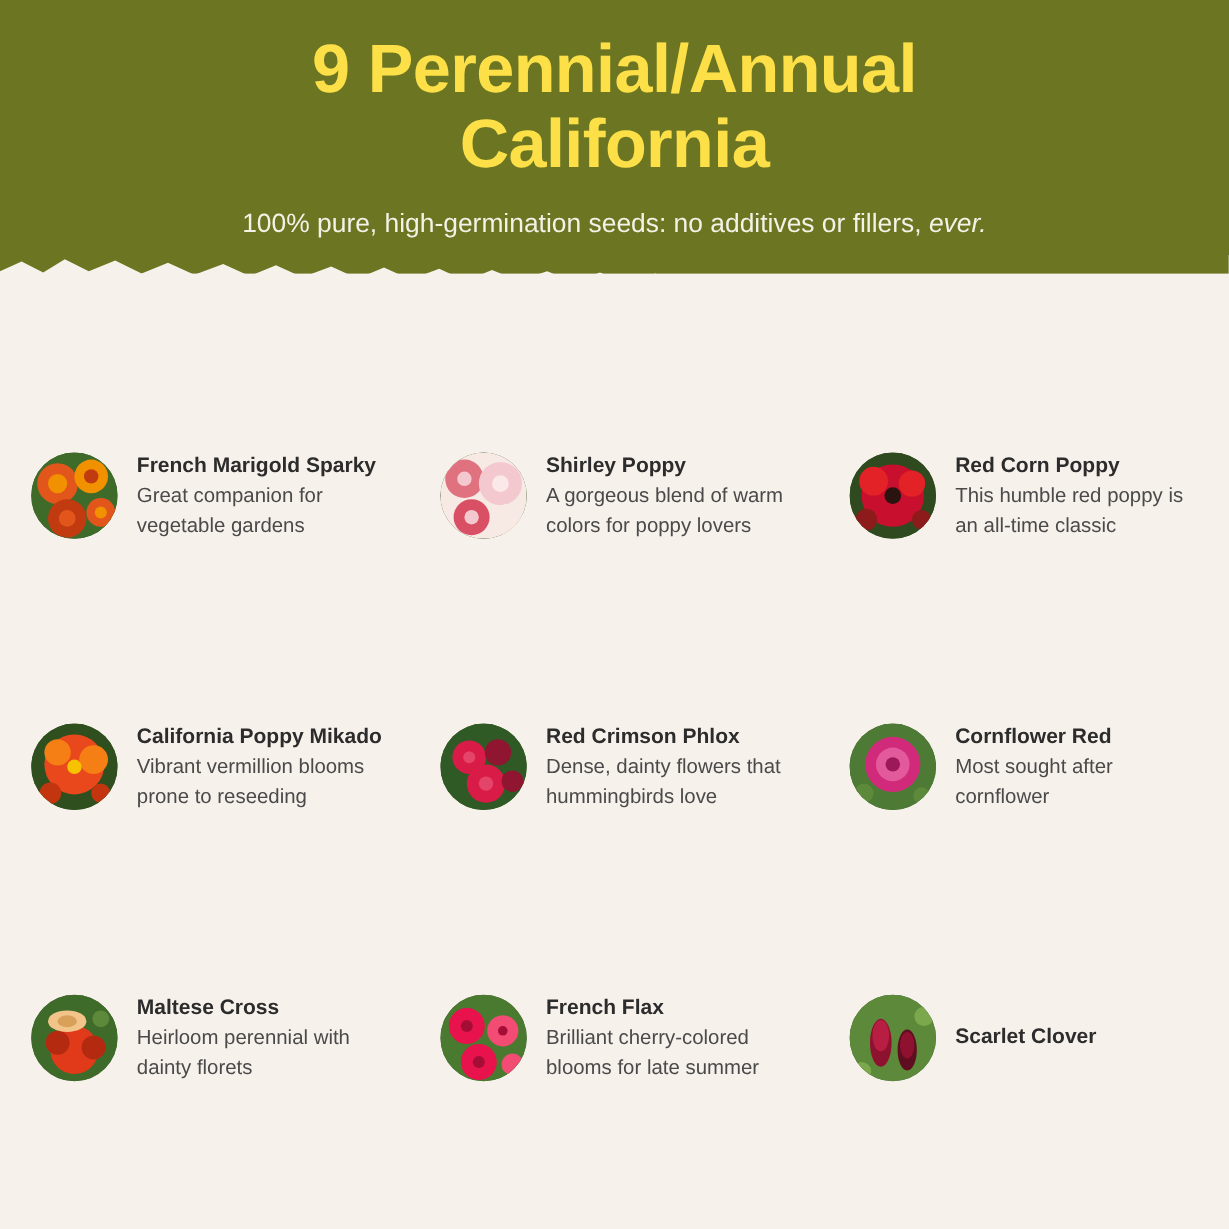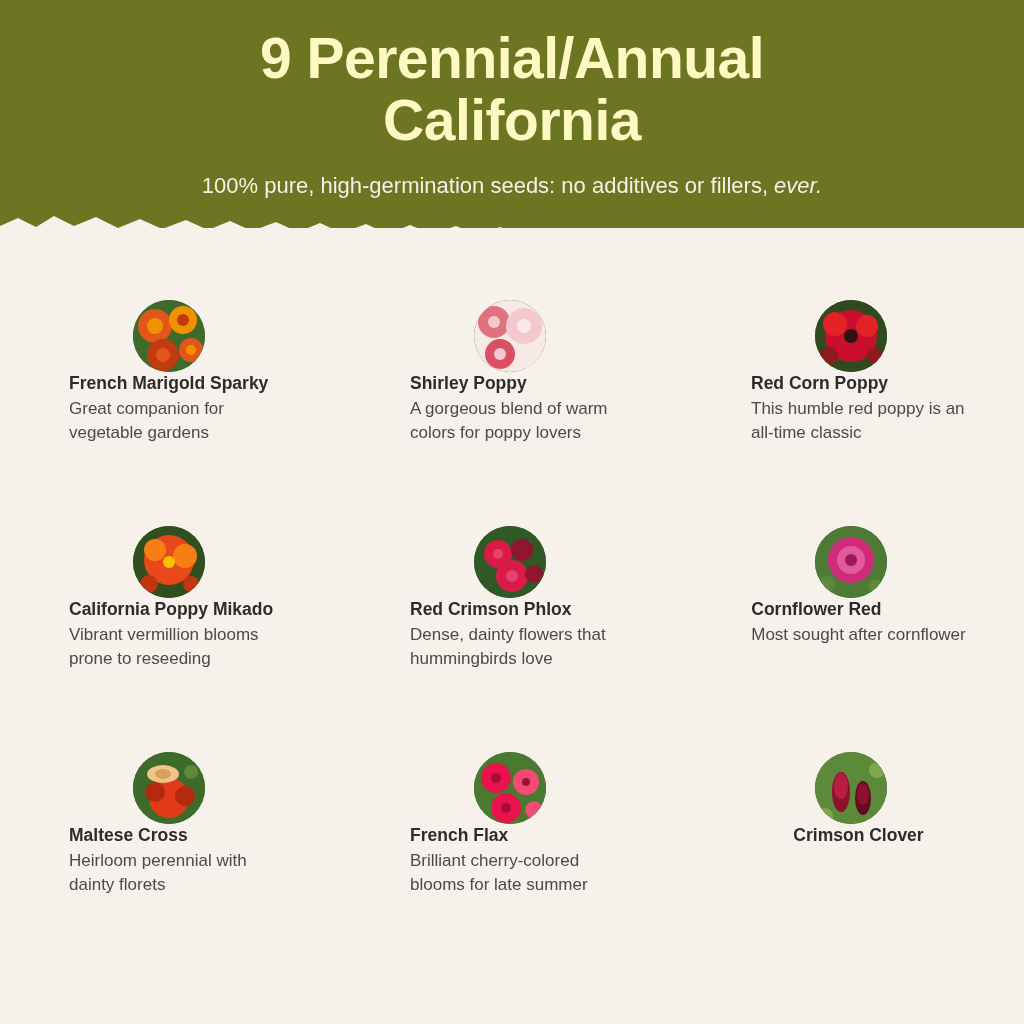--- a/index.html
+++ b/index.html
@@ -28,21 +28,21 @@
     width: 1024px;
     height: 228px;
     background: #6b7522;
     overflow: hidden;
   }
   .header-inner {
     padding-top: 28px;
     text-align: center;
   }
   .header-title {
-    color: #fef9c3;
+    color: #fde047;
     font-size: 57px;
     line-height: 1.08;
     font-weight: bold;
     letter-spacing: -0.5px;
     margin: 0 70px;
   }
   .header-sub {
     color: #f4f1e6;
     font-size: 22px;
     margin-top: 22px;
@@ -70,21 +70,20 @@
     width: 1024px;
     display: grid;
     grid-template-columns: repeat(3, 341px);
     grid-template-rows: 226px 226px 226px;
   }
   .cell {
     display: flex;
     align-items: center;
     padding: 0 14px 0 26px;
     box-sizing: border-box;
-    flex-direction: column;
   }
   .thumb {
     width: 72px;
     height: 72px;
     min-width: 72px;
     border-radius: 50%;
     margin-right: 16px;
     overflow: hidden;
     position: relative;
     background: #3d5a2a;
@@ -283,18 +282,18 @@
           <rect width="72" height="72" fill="#5d8a3a"></rect>
           <ellipse cx="26" cy="40" rx="9" ry="20" fill="#8e1230"></ellipse>
           <ellipse cx="26" cy="34" rx="7" ry="13" fill="#b81d42"></ellipse>
           <ellipse cx="48" cy="46" rx="8" ry="17" fill="#5f0d20"></ellipse>
           <ellipse cx="48" cy="42" rx="6" ry="11" fill="#8e1230"></ellipse>
           <circle cx="62" cy="18" r="8" fill="#7ba84c"></circle>
           <circle cx="10" cy="64" r="8" fill="#7ba84c"></circle>
         </svg>
       </div>
       <div class="txt">
-        <div class="name">Crimson Clover</div>
+        <div class="name">Scarlet Clover</div>
       </div>
     </div>
 
   </div>
 </div>
 
 </body></html>

